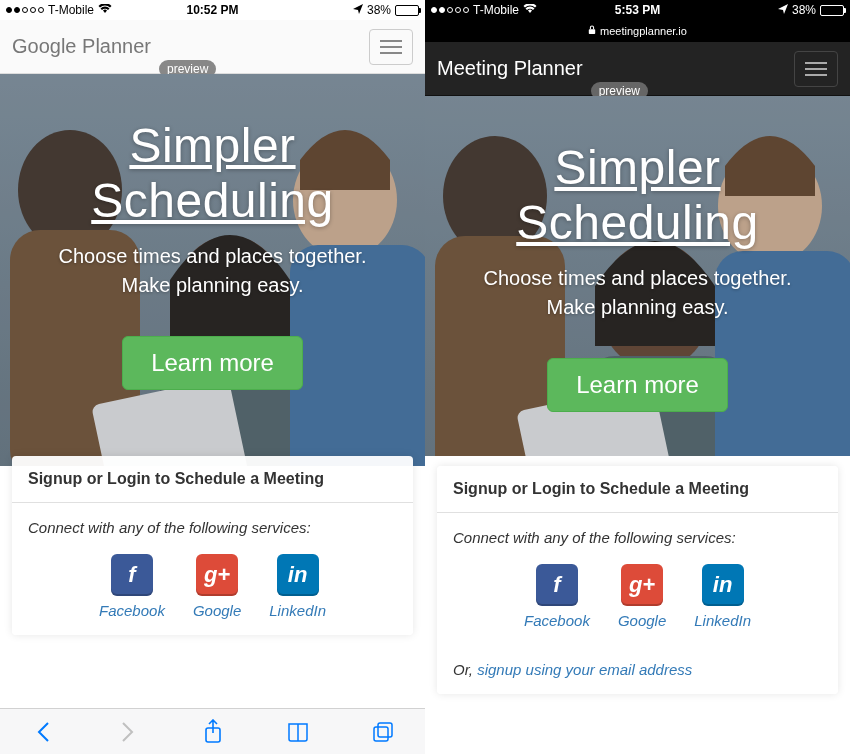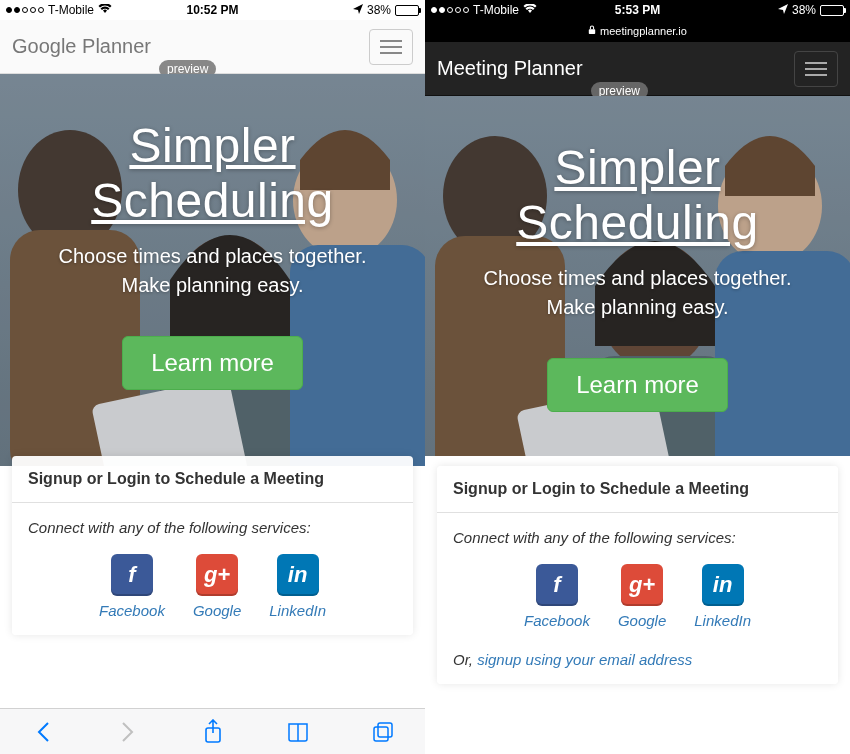--- a/index.html
+++ b/index.html
@@ -56,21 +56,21 @@
   .panel { position: relative; z-index: 3; background: rgba(255,255,255,0.95); margin: 0 12px; border-radius: 4px; box-shadow: 0 0 8px rgba(0,0,0,0.1); }
   .phone.left .panel { margin-top: -10px; }
   .panel .panel-title { font-size: 16px; font-weight: 700; color: #333; padding: 14px 16px; border-bottom: 1px solid #e0e0e0; }
   .panel .panel-body { padding: 16px; color: #333; font-size: 15px; font-style: italic; }
   .socials { display: flex; justify-content: center; gap: 28px; margin-top: 18px; }
   .social { display: flex; flex-direction: column; align-items: center; gap: 6px; color: #337ab7; font-size: 15px; cursor: pointer; }
   .social-icon { width: 42px; height: 42px; border-radius: 6px; display: flex; align-items: center; justify-content: center; color: #fff; font-weight: 700; font-size: 22px; box-shadow: inset 0 -2px 0 rgba(0,0,0,0.2); }
   .fb { background: #3b5998; }
   .gp { background: #dd4b39; }
   .li { background: #0077b5; }
-  .or-line { margin-top: 22px; font-size: 15px; color: #333; }
+  .or-line { margin-top: 32px; font-size: 15px; color: #333; }
   .or-line a { color: #337ab7; text-decoration: none; }
 
   
   .toolbar { height: 46px; background: #f7f7f8; border-top: 1px solid #d1d1d1; display: flex; align-items: center; justify-content: space-around; color: #007aff; }
   .toolbar .tb { width: 26px; height: 26px; display: flex; align-items: center; justify-content: center; }
   .toolbar .disabled { color: #c0c0c0; }
 
   .content { flex: 1; display: flex; flex-direction: column; overflow: hidden; }
 
 </style>

